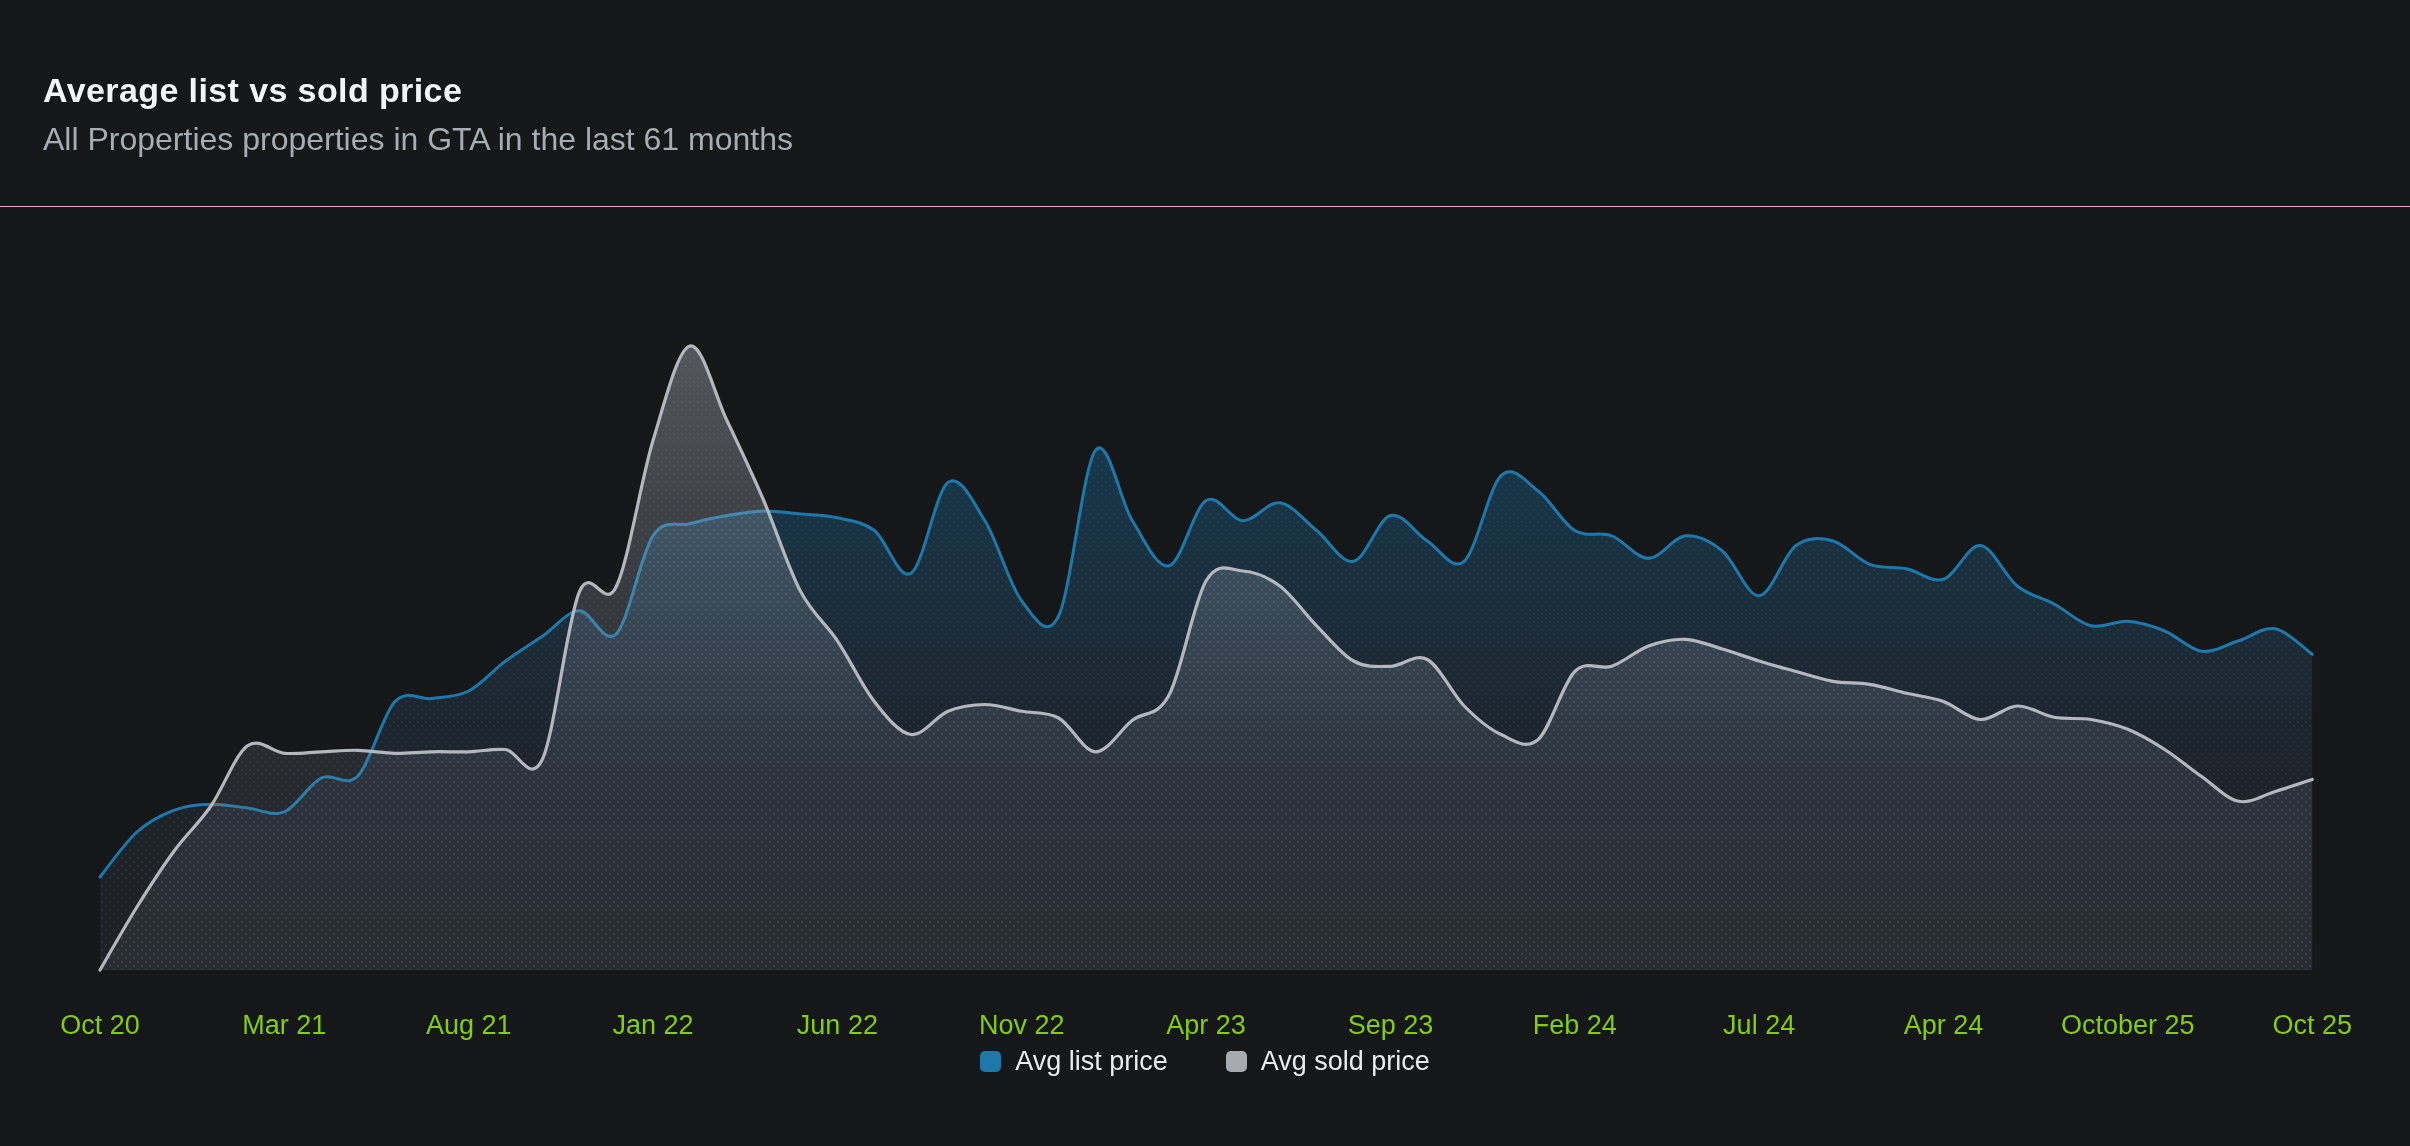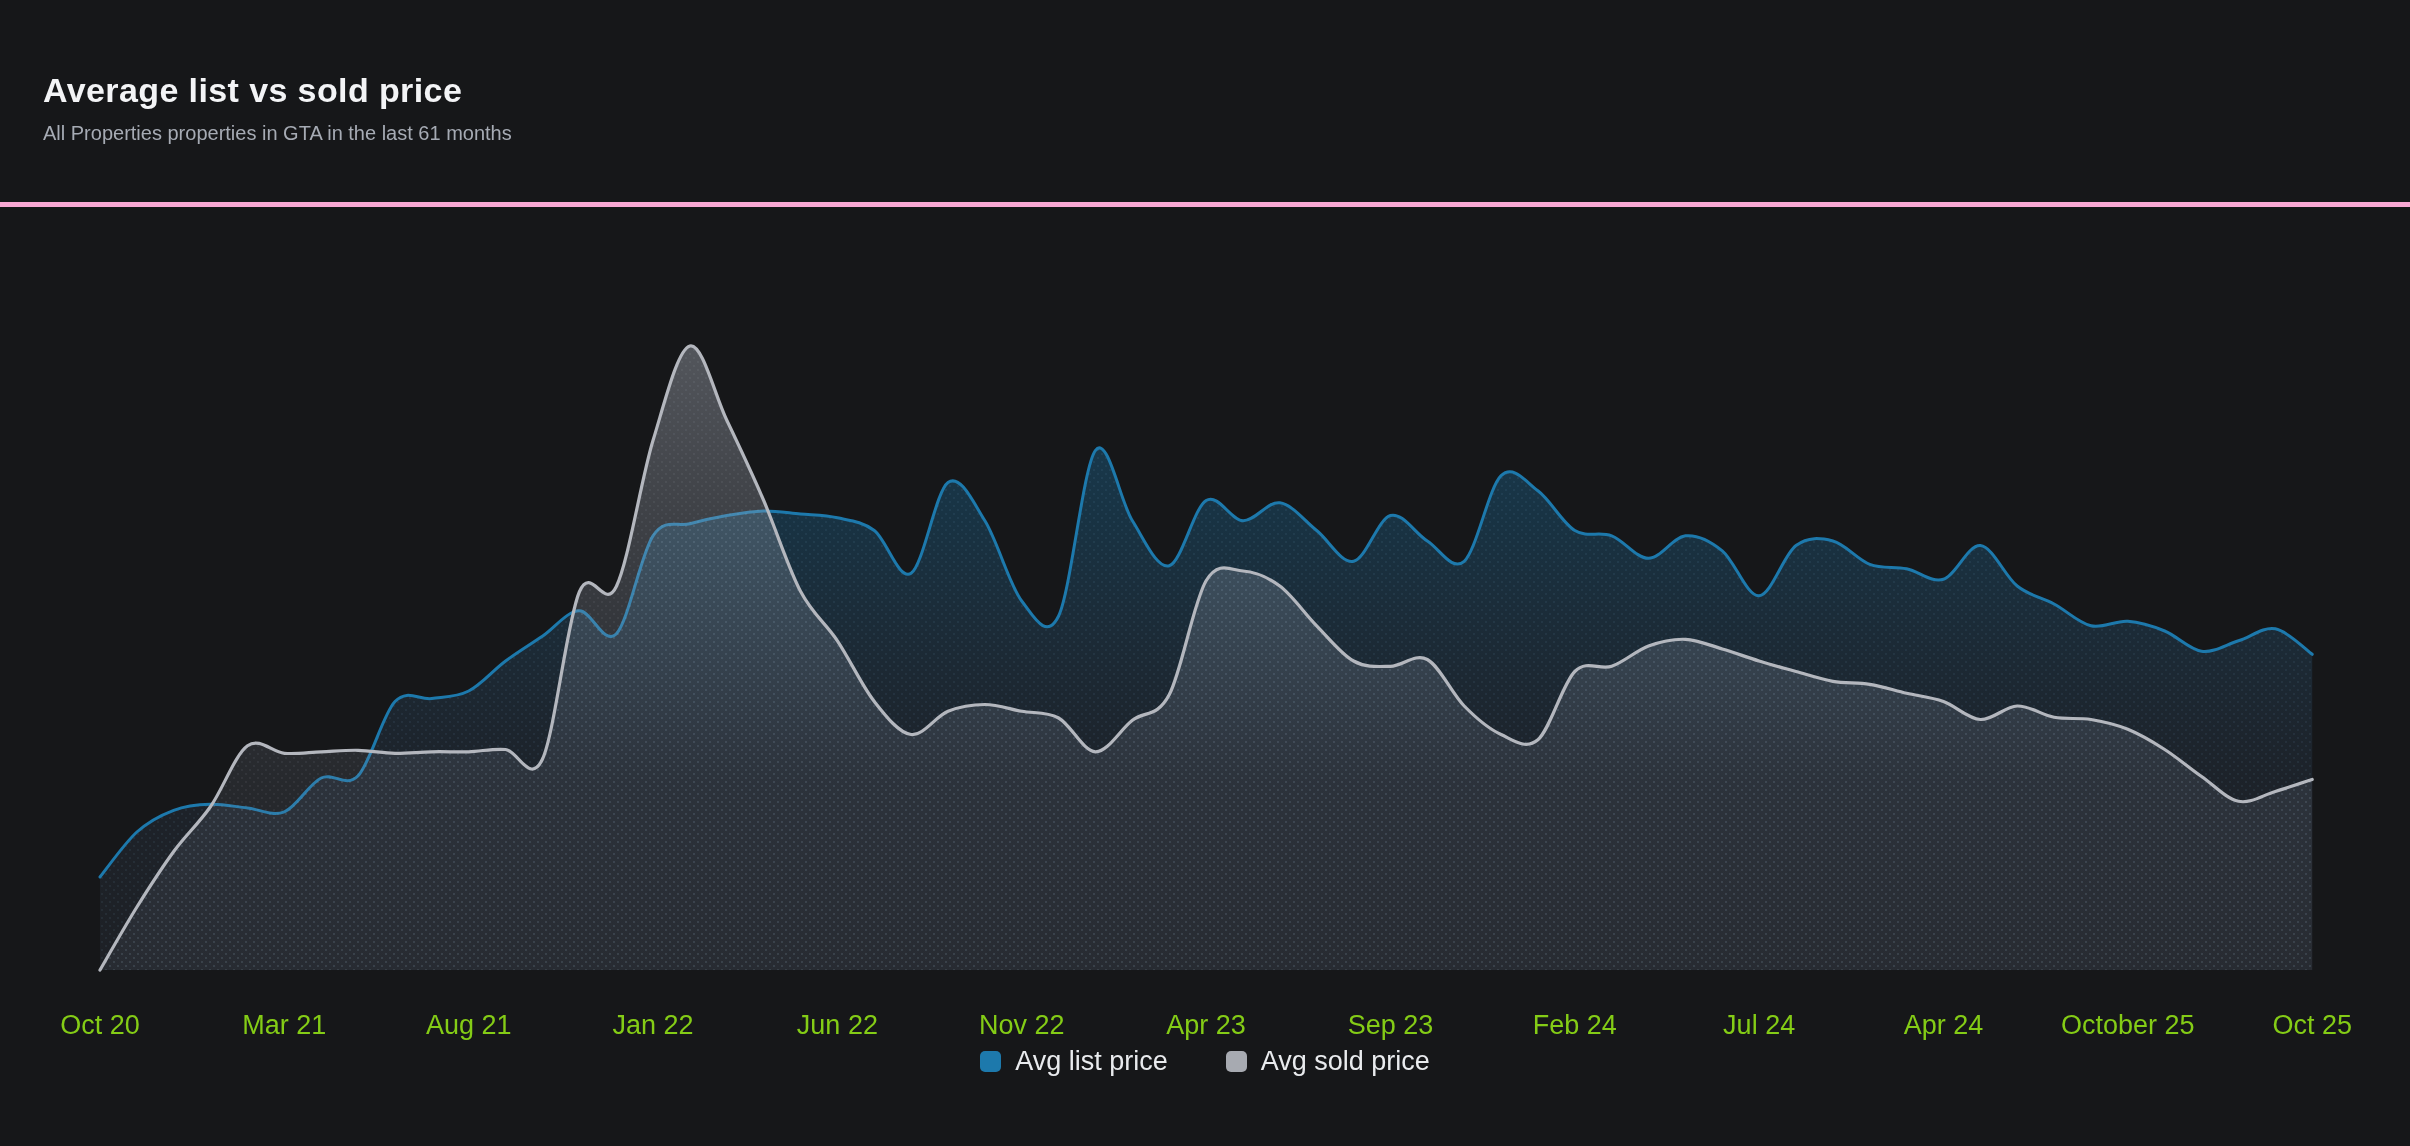--- a/index.html
+++ b/index.html
@@ -7,33 +7,33 @@
     position:relative;
     width:2410px;height:1146px;
     background:#161719;
     font-family:"Liberation Sans","DejaVu Sans",sans-serif;
     overflow:hidden;
   }
   #header{
     box-sizing:border-box;
     height:207px;
     padding:72px 0 0 43px;
-    border-bottom:5px solid #f9a8d4;
+    border-bottom:1px solid #f9a8d4;
   }
   #chart-title{
     margin:0;
     font-size:34px;
     font-weight:700;
     letter-spacing:.4px;
     color:#f3f4f6;
     line-height:1.1;
   }
   #chart-subtitle{
     margin:13px 0 0 0;
-    font-size:20px;
+    font-size:32px;
     font-weight:400;
     color:#a6abb4;
     line-height:1.1;
   }
   #plot-svg{position:absolute;left:0;top:0;width:2410px;height:1146px;}
   #x-axis{position:absolute;left:0;top:990px;width:100%;height:34px;}
   .x-tick{
     position:absolute;
     transform:translateX(-50%);
     font-size:27px;

